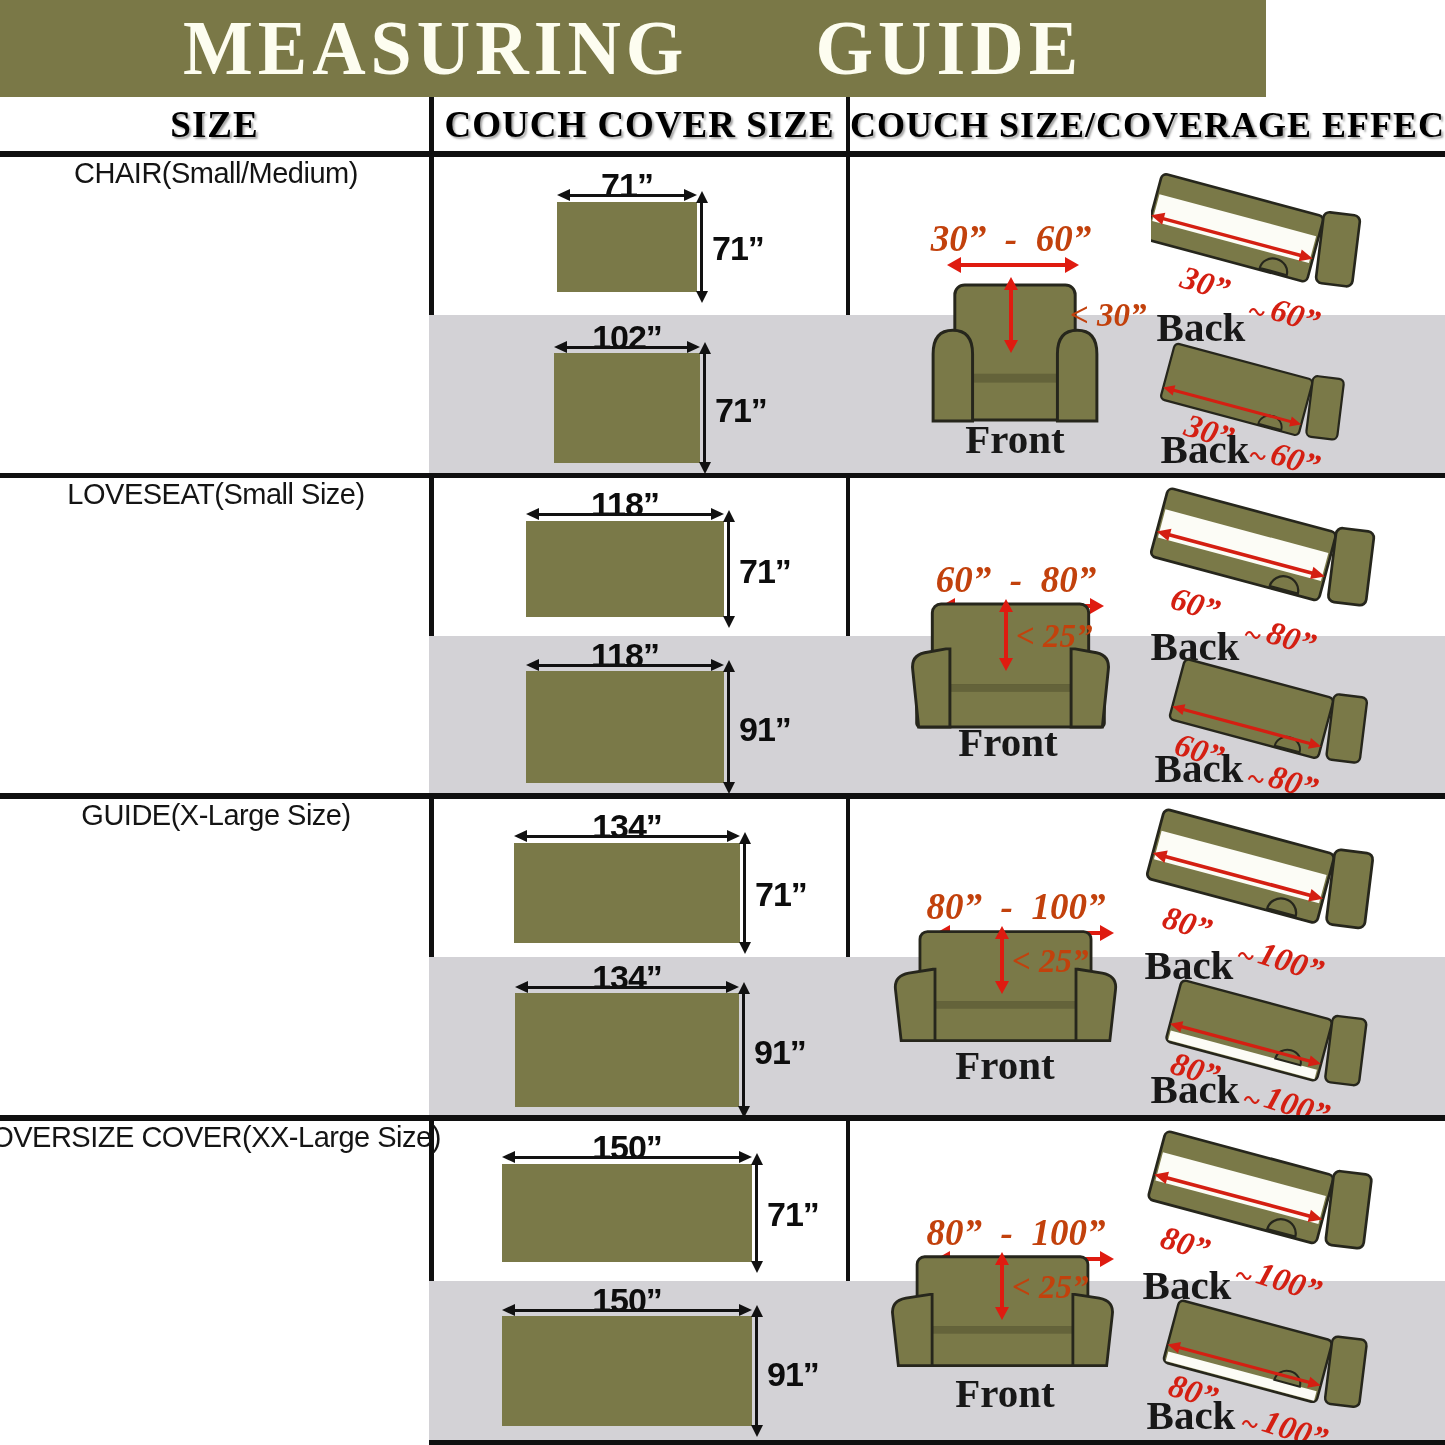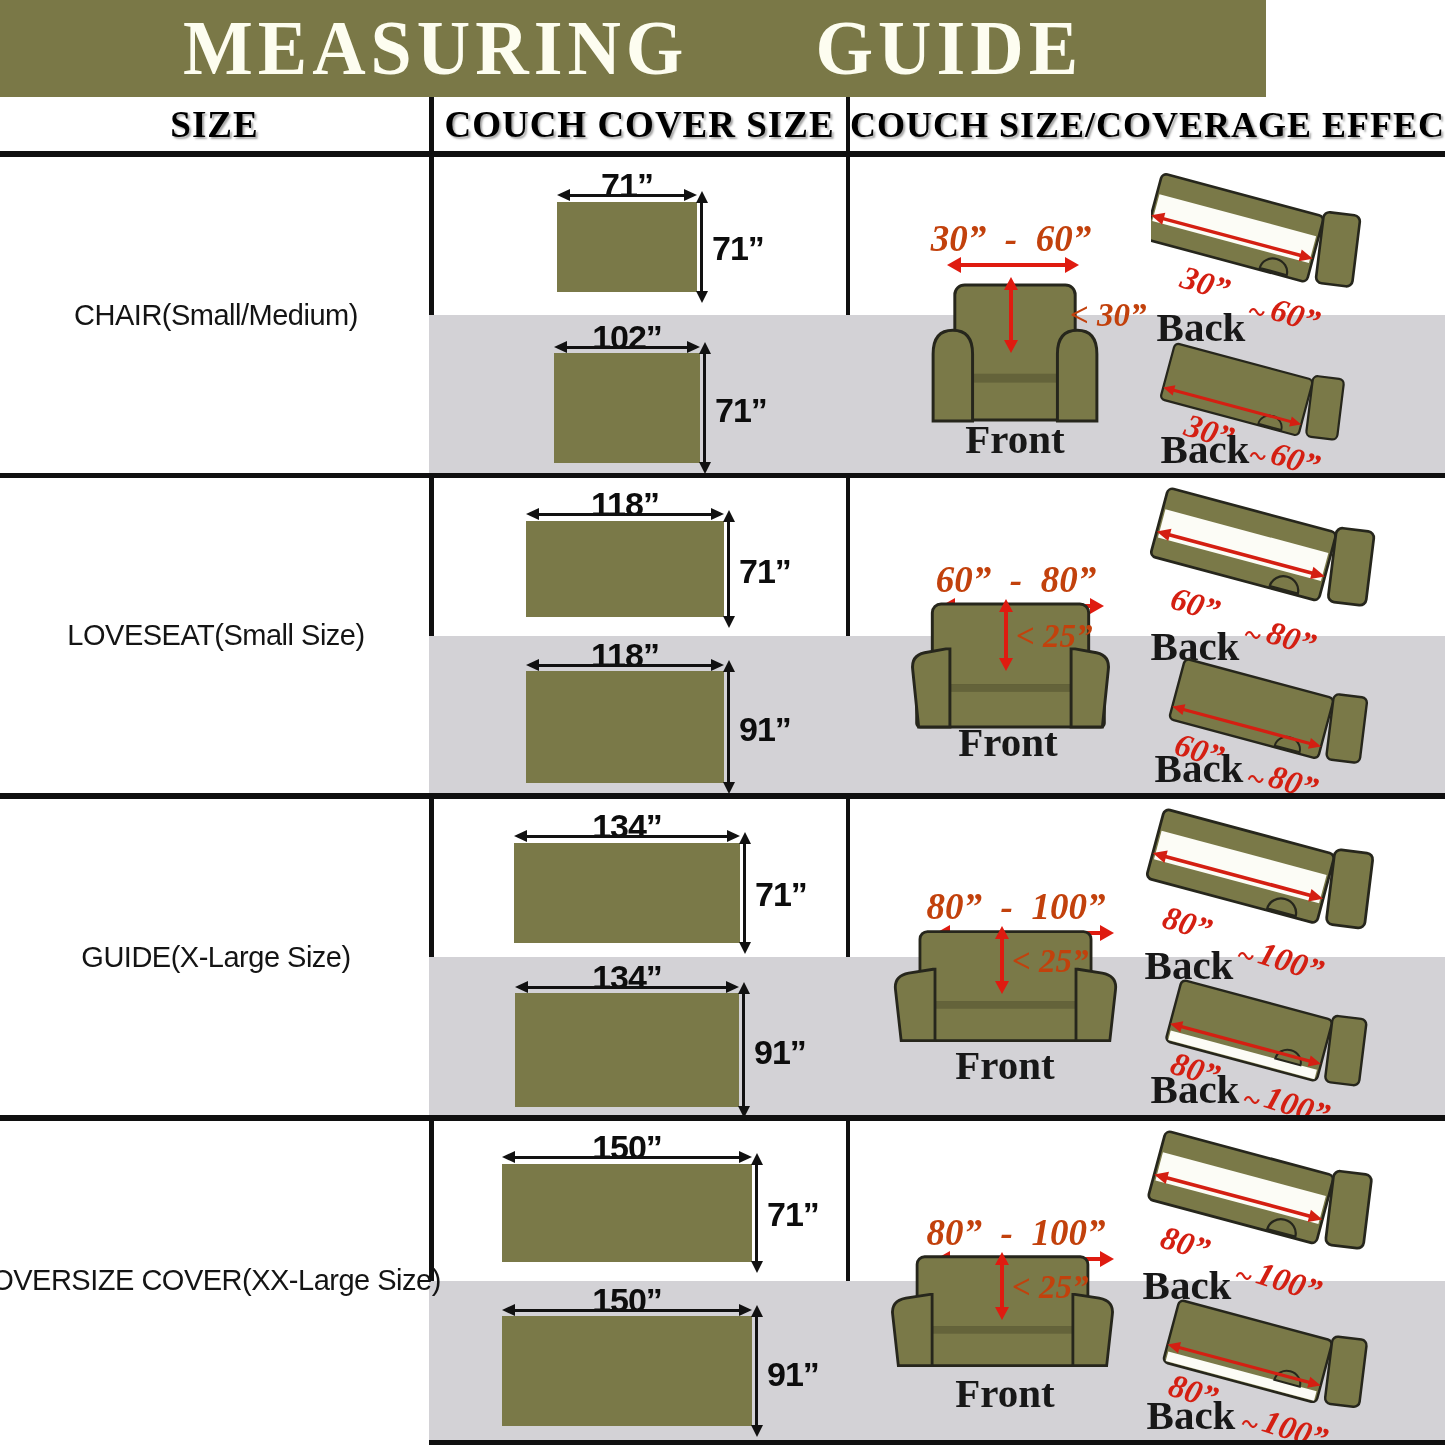--- a/index.html
+++ b/index.html
@@ -26,21 +26,21 @@
   .vline{position:absolute;top:97px;height:1348px;background:#101010;}
   .vline.v1{left:429px;width:5px;}
   .vline.v2{left:846px;width:4px;}
   .hline{position:absolute;left:0;width:1445px;background:#101010;}
   .bline{position:absolute;left:429px;top:1440px;width:1016px;height:5px;background:#101010;}
 
   
   .row{position:absolute;left:0;width:1445px;}
   .grayband{position:absolute;left:429px;right:0;top:50%;bottom:0;background:#d3d2d6;}
   .size-cell{position:absolute;left:0;top:0;width:432px;height:100%;
-             display:flex;align-items:center;justify-content:center;}
+             display:flex;justify-content:center;}
   .size-label{font-size:29px;color:#141414;letter-spacing:-0.5px;white-space:nowrap;}
 
   
   .dim-w,.dim-h{position:absolute;font-weight:700;font-size:34px;color:#0d0d0d;
                 letter-spacing:-1px;white-space:nowrap;}
   .dim-w{text-align:center;}
   .cover-rect{position:absolute;background:#7a7948;}
 
   
   .ba-h{position:absolute;height:3px;background:#111;}

